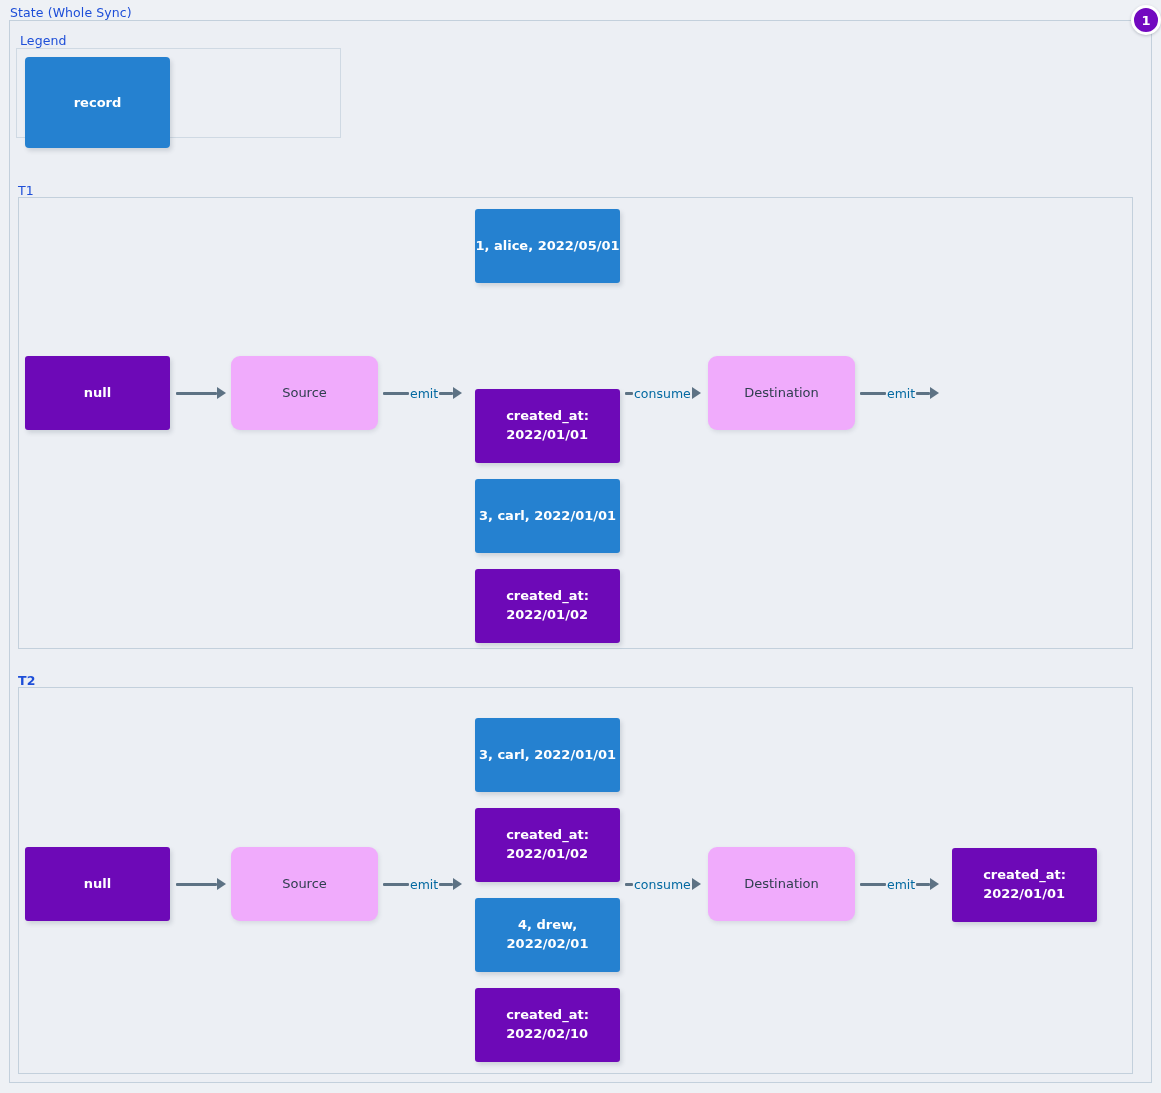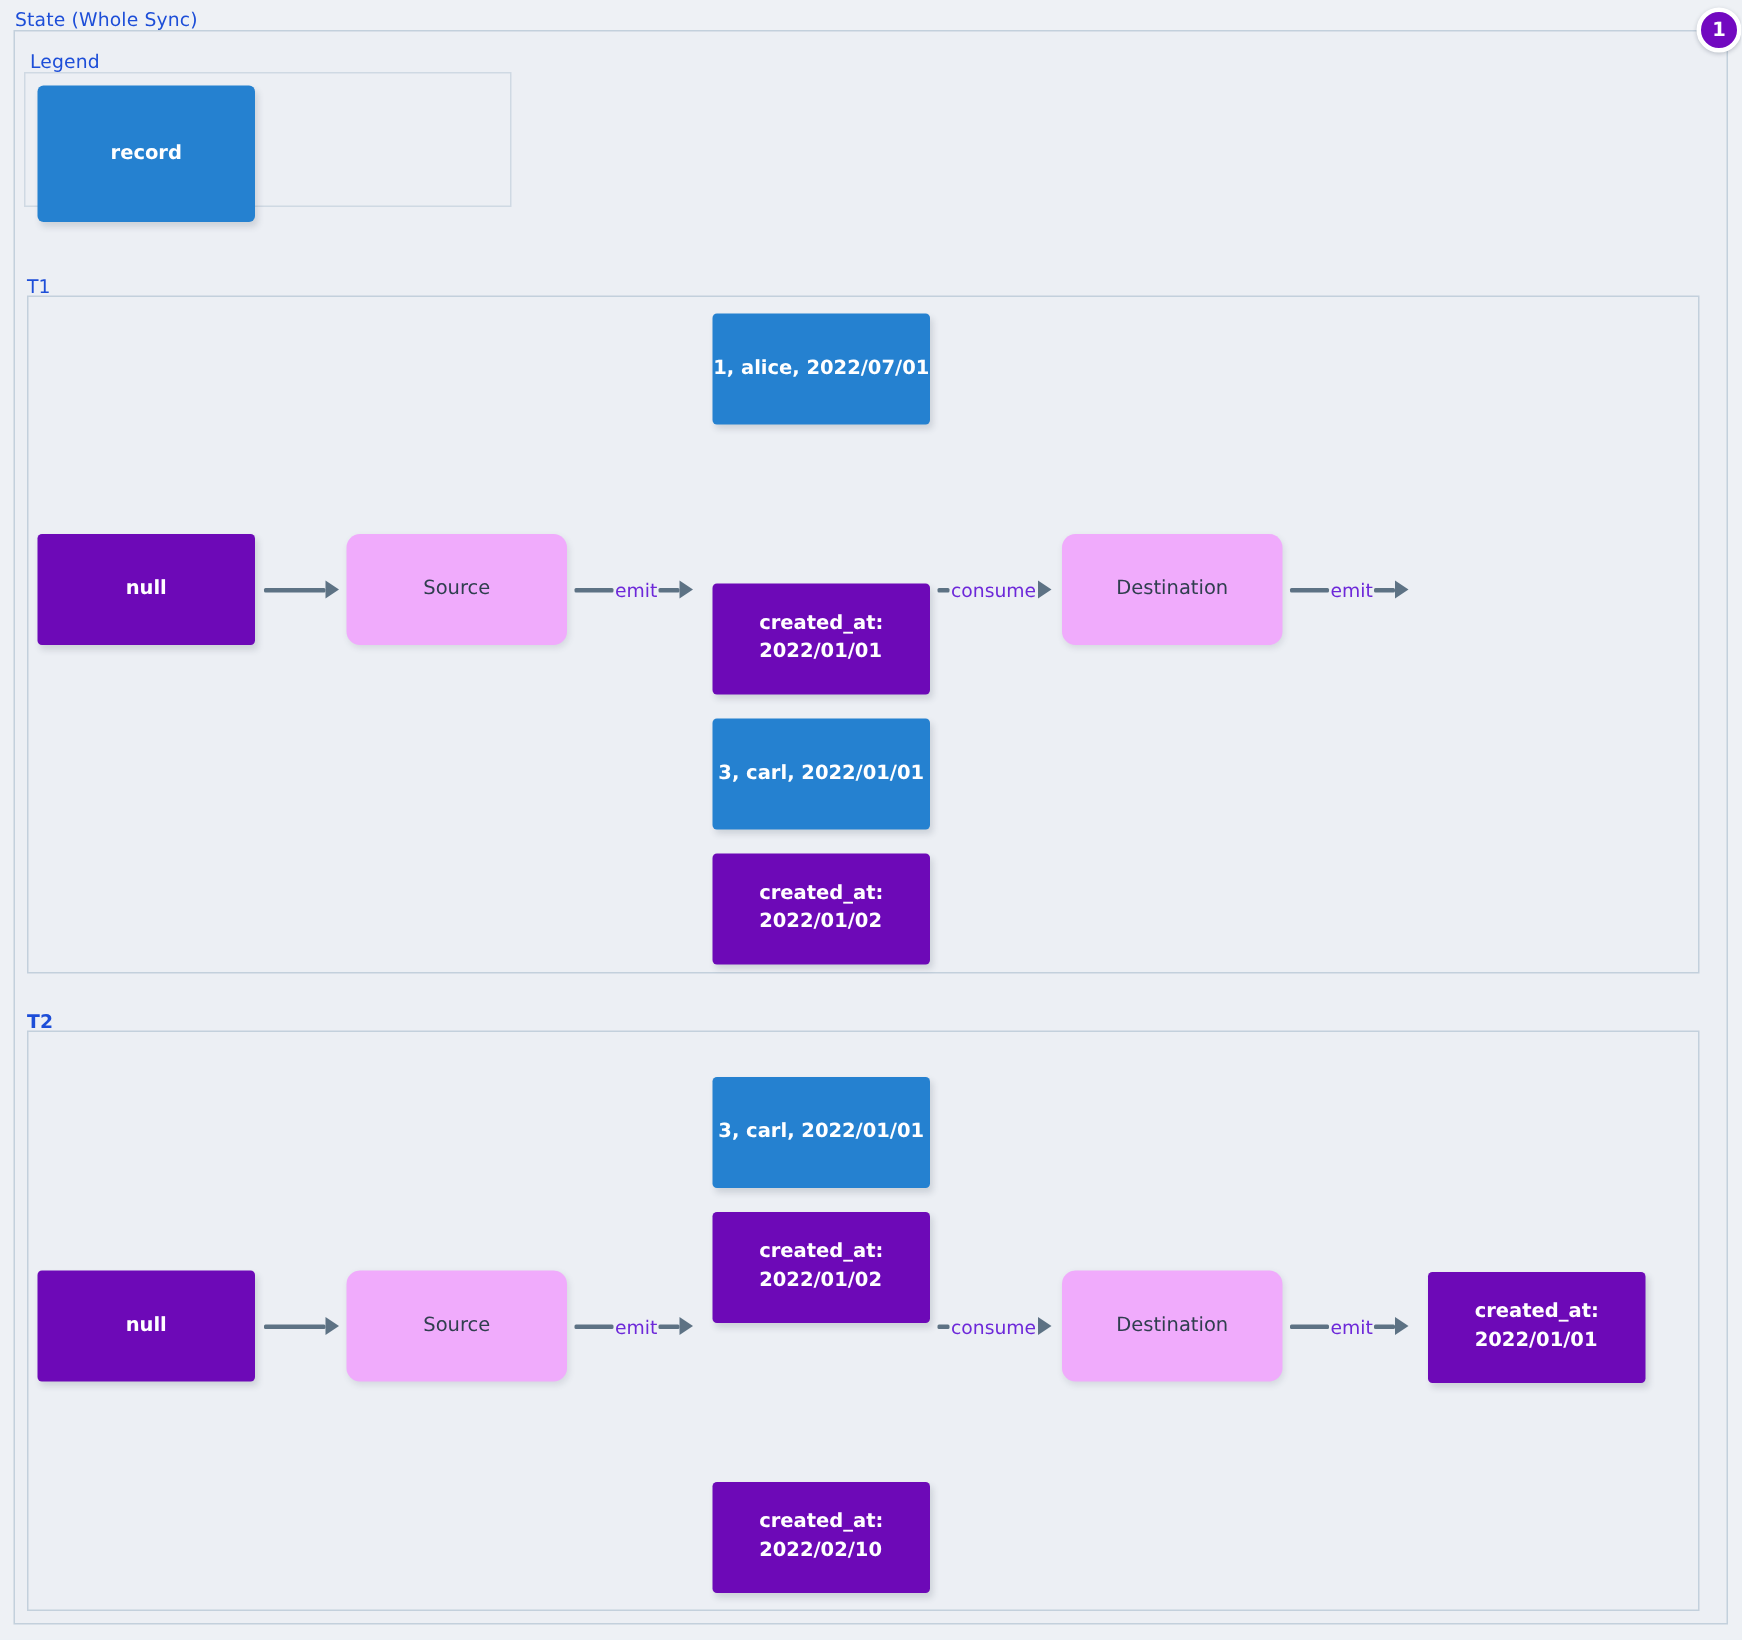--- a/index.html
+++ b/index.html
@@ -88,21 +88,21 @@
 
   
   .edge { position: absolute; height: 24px; display: flex; align-items: center; }
   .edge .line {
     height: 3px;
     background: #5d7284;
     border-radius: 1px;
   }
   .edge .lbl {
     font-size: 12.5px;
-    color: #6d28d9;
+    color: #0369a1;
     padding: 0 1px;
     white-space: nowrap;
   }
   .edge .head {
     width: 0; height: 0;
     border-top: 6px solid transparent;
     border-bottom: 6px solid transparent;
     border-left: 9px solid #5d7284;
   }
 
@@ -155,21 +155,21 @@
   </div>
 
   <div class="edge" style="left:383px; top:381px; width:88px;">
     <span class="line" style="width:26px;"></span>
     <span class="lbl">emit</span>
     <span class="line" style="width:14px;"></span>
     <span class="head"></span>
   </div>
 
   <div class="node record" style="left:475px; top:209px; width:145px; height:74px;">
-    <span class="txt">1, alice, 2022/07/01</span>
+    <span class="txt">1, alice, 2022/05/01</span>
   </div>
   <div class="node state" style="left:475px; top:389px; width:145px; height:74px;">
     <span class="multi">
       <span>created_at:</span><br>
       <span>2022/01/01</span>
     </span>
   </div>
   <div class="node record" style="left:475px; top:479px; width:145px; height:74px;">
     <span class="txt">3, carl, 2022/01/01</span>
   </div>
@@ -222,20 +222,23 @@
 
   <div class="node record" style="left:475px; top:718px; width:145px; height:74px;">
     <span class="txt">3, carl, 2022/01/01</span>
   </div>
   <div class="node state" style="left:475px; top:808px; width:145px; height:74px;">
     <span class="multi">
       <span>created_at:</span><br>
       <span>2022/01/02</span>
     </span>
   </div>
+  <div class="node record" style="left:475px; top:898px; width:145px; height:74px;">
+    <span class="txt">4, drew, 2022/02/01</span>
+  </div>
   <div class="node state" style="left:475px; top:988px; width:145px; height:74px;">
     <span class="multi">
       <span>created_at:</span><br>
       <span>2022/02/10</span>
     </span>
   </div>
 
   <div class="edge" style="left:625px; top:872px; width:82px;">
     <span class="line" style="width:8px;"></span>
     <span class="lbl">consume</span>

